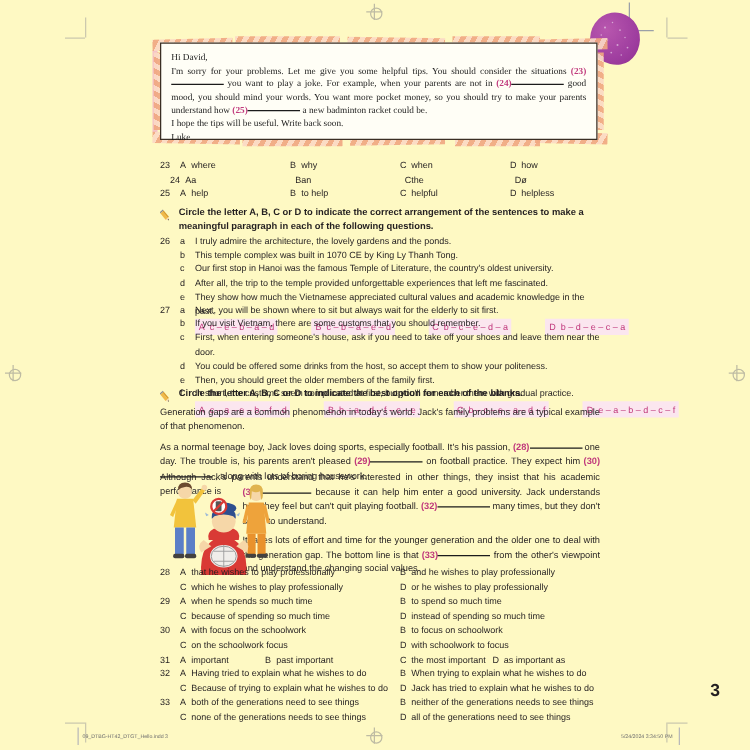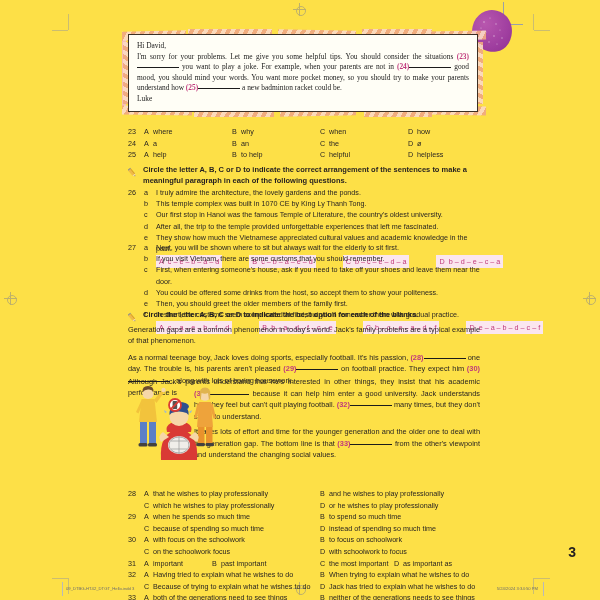--- a/index.html
+++ b/index.html
@@ -11,21 +11,21 @@
     height: 600px;
     background: #ffffff;
     font-family: "Liberation Sans", sans-serif;
     overflow: hidden;
     position: relative;
   }
   .page {
     position: absolute;
     left: 0; top: 0;
     width: 600px; height: 600px;
-    background: #fde047;
+    background: #fef9c3;
   }
 
   
   .regmark {
     position: absolute;
     width: 13px; height: 13px;
     opacity: .55;
   }
   .regmark::before, .regmark::after {
     content: "";
@@ -343,20 +343,21 @@
     <div class="washi washi-g"></div>
     <div class="washi washi-h"></div>
     <div class="washi washi-i"></div>
     <div class="washi washi-j"></div>
     <div class="washi-v washi-vl"></div>
     <div class="washi-v washi-vr"></div>
 
     <div class="letter-card">
       <p class="nojust">Hi David,</p>
       <p><span>I'm sorry for your problems. Let me give you some helpful tips. You should consider the situations </span><span class="qnum-pink">(23)</span><span class="blank-line"></span><span> you want to play a joke. For example, when your parents are not in </span><span class="qnum-pink">(24)</span><span class="blank-line"></span><span> good mood, you should mind your words. You want more pocket money, so you should try to make your parents understand how </span><span class="qnum-pink">(25)</span><span class="blank-line"></span><span> a new badminton racket could be.</span></p>
+      <p class="nojust">I hope the tips will be useful. Write back soon.</p>
       <p class="nojust">Luke</p>
     </div>
   </div>
 
   <div class="mc-block" id="mc-23-25" style="top:126px;">
       <div class="mc-row" style="position: relative; height: 11.6px;">
         <span class="mc-num">23</span>
         <span class="mc-opt" style="position: absolute; left: 16px;">
           <span class="mc-letter">A</span>
           <span class="mc-text">where</span>
@@ -367,21 +368,21 @@
         </span>
         <span class="mc-opt" style="position: absolute; left: 192px;">
           <span class="mc-letter">C</span>
           <span class="mc-text">when</span>
         </span>
         <span class="mc-opt" style="position: absolute; left: 280px;">
           <span class="mc-letter">D</span>
           <span class="mc-text">how</span>
         </span>
       </div>
-      <div class="mc-row" style="position: relative; height: 11.6px;">
+      <div class="mc-row" style="position: relative; height: 11.6px; text-align: right;">
         <span class="mc-num">24</span>
         <span class="mc-opt" style="position: absolute; left: 16px;">
           <span class="mc-letter">A</span>
           <span class="mc-text">a</span>
         </span>
         <span class="mc-opt" style="position: absolute; left: 104px;">
           <span class="mc-letter">B</span>
           <span class="mc-text">an</span>
         </span>
         <span class="mc-opt" style="position: absolute; left: 192px;">
@@ -574,21 +575,21 @@
       <line x1="39.8" y1="27.2" x2="48.2" y2="18.8" stroke="#d93a35" stroke-width="1.8"></line>
     </g>
 
     <g fill="#9ab8d8">
       <path d="M58 30 l3 -2 l-1 3 z"></path>
       <path d="M36 30 l-3 -2 l1 3 z"></path>
     </g>
   </svg>
 
   <div class="mc-block" id="mc-28-33" style="top:452px;">
-      <div class="mc-row" style="position: relative; height: 11.6px; margin-top: 36px;">
+      <div class="mc-row" style="position: relative; height: 11.6px;">
         <span class="mc-num">28</span>
         <span class="mc-opt" style="position: absolute; left: 16px;">
           <span class="mc-letter">A</span>
           <span class="mc-text">that he wishes to play professionally</span>
         </span>
         <span class="mc-opt" style="position: absolute; left: 192px;">
           <span class="mc-letter">B</span>
           <span class="mc-text">and he wishes to play professionally</span>
         </span>
       </div>

